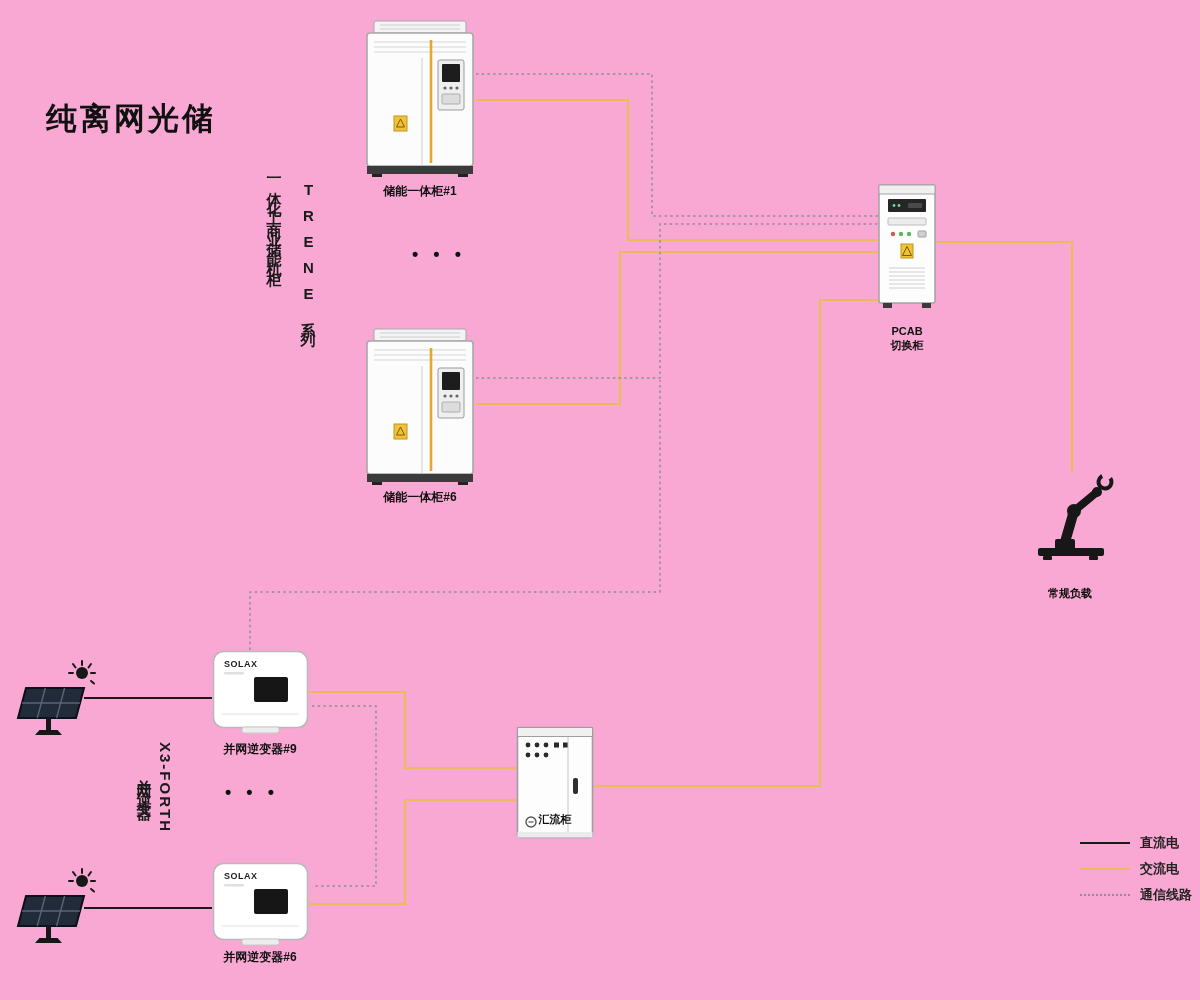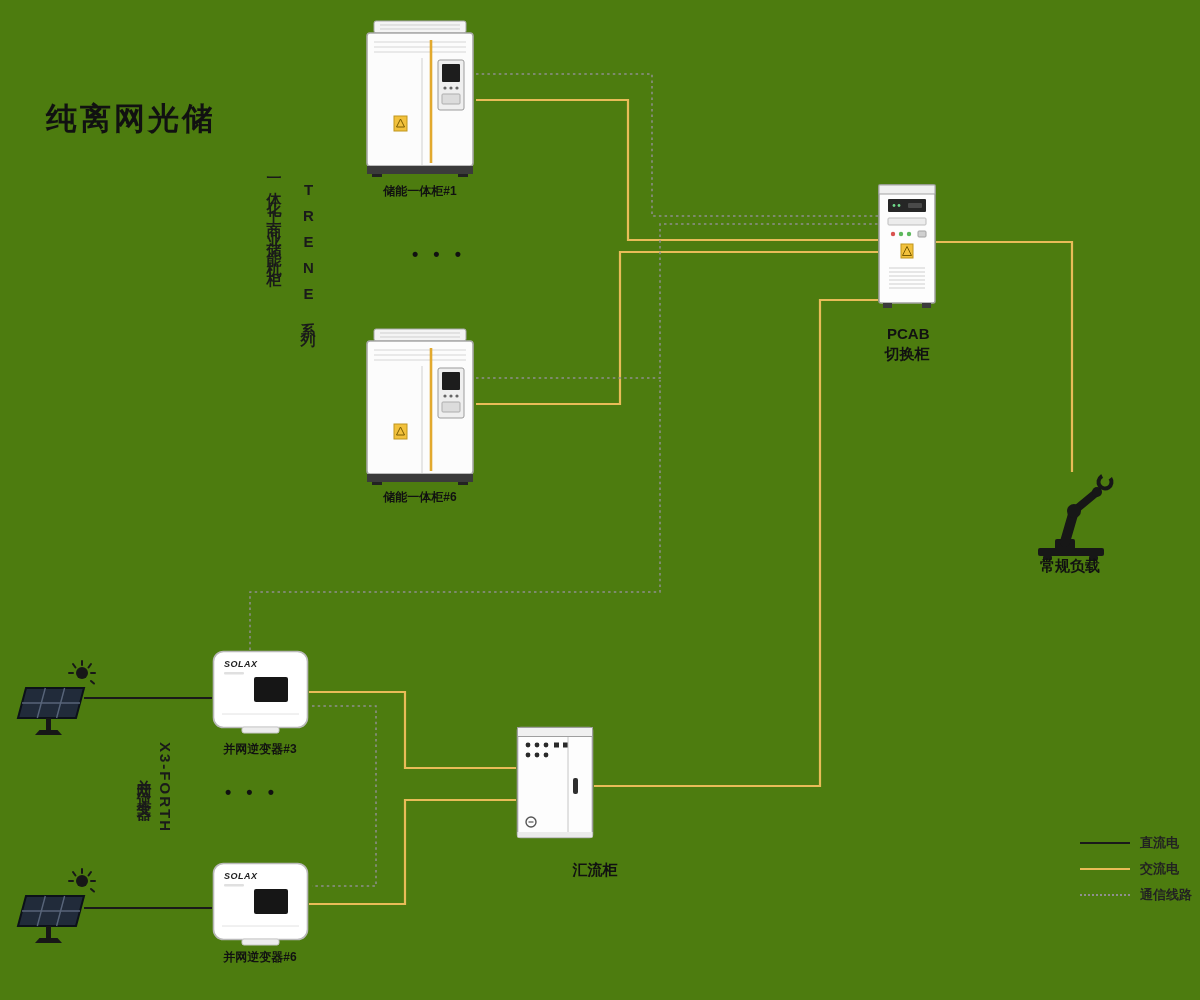--- a/index.html
+++ b/index.html
@@ -1,34 +1,34 @@
 <!DOCTYPE html>
 <html><head>
 <meta charset="utf-8">
 <style>
   * { box-sizing: border-box; margin: 0; padding: 0; }
   html, body { width: 1200px; height: 1000px; background: #ffffff; }
   body { font-family: "Liberation Sans", "DejaVu Sans", sans-serif; color: #1a1a1a; }
-  .canvas { position: relative; width: 1200px; height: 1000px; overflow: hidden; background: #4d7c0f; }
+  .canvas { position: relative; width: 1200px; height: 1000px; overflow: hidden; background: #f9a8d4; }
 
   .wires { position: absolute; left: 0; top: 0; pointer-events: none; }
   .w-dc   { fill: none; stroke: #1a1a1a; stroke-width: 2.2; }
   .w-ac   { fill: none; stroke: #e9bc58; stroke-width: 2.2; }
   .w-comm { fill: none; stroke: #8f8f8f; stroke-width: 1.5; stroke-dasharray: 2.5 3.2; }
 
   .title { position: absolute; left: 46px; top: 98px; font-size: 31px; font-weight: 600; letter-spacing: 3px; color: #111; }
 
   .vcol { position: absolute; writing-mode: vertical-rl; text-orientation: upright;
           font-weight: 700; font-size: 15px; color: #1a1a1a; white-space: nowrap; }
   .vcol.mixed { text-orientation: mixed; }
 
-  .dev { position: absolute; font-style: italic; }
+  .dev { position: absolute; }
   .dev-label { position: absolute; transform: translateX(-50%); font-size: 12px; font-weight: 700;
                color: #111; white-space: nowrap; text-align: center; line-height: 1.3; }
-  .dev-label.big { font-size: 15px; text-align: right; }
+  .dev-label.big { font-size: 11px; }
   .dots { position: absolute; transform: translateX(-50%); font-size: 18px; font-weight: 700;
           letter-spacing: 5px; color: #111; }
 
   .brand { font-size: 9px; font-weight: 700; fill: #222; letter-spacing: 0.5px;
            font-family: "Liberation Sans", "DejaVu Sans", sans-serif; }
 
   .legend { position: absolute; left: 1080px; top: 834px; display: flex; flex-direction: column; gap: 8px; }
   .legend-row { display: flex; align-items: center; gap: 10px; font-size: 13px; font-weight: 600; color: #222; }
   .legend-line { width: 50px; height: 0; border-top: 2.2px solid #1a1a1a; }
   .legend-line.ac { border-top-color: #e9bc58; }
@@ -158,21 +158,21 @@
       </g>
       <g stroke="#171717" stroke-linecap="round" fill="none">
         <path d="M39 74 L48 43" stroke-width="10"></path>
         <path d="M48 43 L71 24" stroke-width="8"></path>
       </g>
       <circle cx="48" cy="43" r="7" fill="#171717"></circle>
       <circle cx="71" cy="24" r="5" fill="#171717"></circle>
       <circle cx="79" cy="14" r="6.5" fill="none" stroke="#171717" stroke-width="4" stroke-dasharray="31 11" transform="rotate(-35 79 14)"></circle>
     </svg>
   </div>
-  <div class="dev-label big" style="left:1070px; top:556px;">常规负载</div>
+  <div class="dev-label big" style="left:1070px; top:586px;">常规负载</div>
 
   <div class="vcol mixed" style="left:157px; top:742px; letter-spacing:2px;">X3-FORTH</div>
   <div class="vcol" style="left:134px; top:766px; letter-spacing:7px;">并网逆变器</div>
 
   <div class="dev" style="left:16px; top:660px;">
     <svg width="85" height="80" viewBox="0 0 85 80">
       <g stroke="#171717" stroke-width="2" stroke-linecap="round">
         <line x1="66" y1="1" x2="66" y2="5"></line>
         <line x1="57" y1="4" x2="59.5" y2="7.5"></line>
         <line x1="75" y1="4" x2="72.5" y2="7.5"></line>
@@ -195,21 +195,21 @@
   <div class="dev" style="left:212px; top:650px;">
     <svg width="97" height="85" viewBox="0 0 97 85">
       <rect x="1.5" y="1.5" width="94" height="76" rx="10" fill="#ffffff" stroke="#b9b9b9" stroke-width="1.6"></rect>
       <text x="12" y="17" class="brand">SOLAX</text>
       <rect x="12" y="22" width="20" height="2.5" rx="1" fill="#e0e0e0"></rect>
       <rect x="42" y="27" width="34" height="25" rx="2" fill="#161616"></rect>
       <line x1="10" y1="64" x2="87" y2="64" stroke="#e2e2e2"></line>
       <rect x="30" y="77" width="37" height="6" rx="2" fill="#ededed" stroke="#c9c9c9"></rect>
     </svg>
   </div>
-  <div class="dev-label" style="left:260px; top:742px;">并网逆变器#3</div>
+  <div class="dev-label" style="left:260px; top:742px;">并网逆变器#9</div>
 
   <div class="dots" style="left:252px; top:782px;">• • •</div>
 
   <div class="dev" style="left:16px; top:868px;">
     <svg width="85" height="80" viewBox="0 0 85 80">
       <g stroke="#171717" stroke-width="2" stroke-linecap="round">
         <line x1="66" y1="1" x2="66" y2="5"></line>
         <line x1="57" y1="4" x2="59.5" y2="7.5"></line>
         <line x1="75" y1="4" x2="72.5" y2="7.5"></line>
         <line x1="53" y1="13" x2="57" y2="13"></line>
@@ -254,21 +254,21 @@
           <circle cx="21" cy="29" r="2.4"></circle>
           <circle cx="30" cy="29" r="2.4"></circle>
       </g>
       <line x1="52" y1="11" x2="52" y2="110" stroke="#c6c6c6"></line>
       <rect x="57" y="52" width="5" height="16" rx="2" fill="#2f2f2f"></rect>
       <circle cx="15" cy="96" r="5" fill="none" stroke="#555" stroke-width="1.4"></circle>
       <path d="M12.5 96 h5" stroke="#555" stroke-width="1.2"></path>
       <rect x="1.5" y="106" width="75" height="5.5" fill="#ebebeb"></rect>
     </svg>
   </div>
-  <div class="dev-label big" style="left:555px; top:860px;margin-left:40px;">汇流柜</div>
+  <div class="dev-label big" style="left:555px; top:812px;">汇流柜</div>
 
   <div class="legend">
     <div class="legend-row">
       <span class="legend-line"></span>
       <span>直流电</span>
     </div>
     <div class="legend-row">
       <span class="legend-line ac"></span>
       <span>交流电</span>
     </div>

